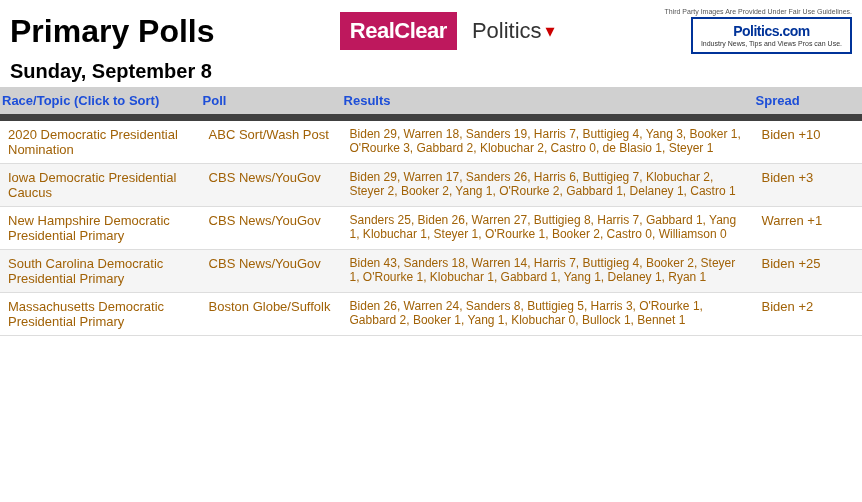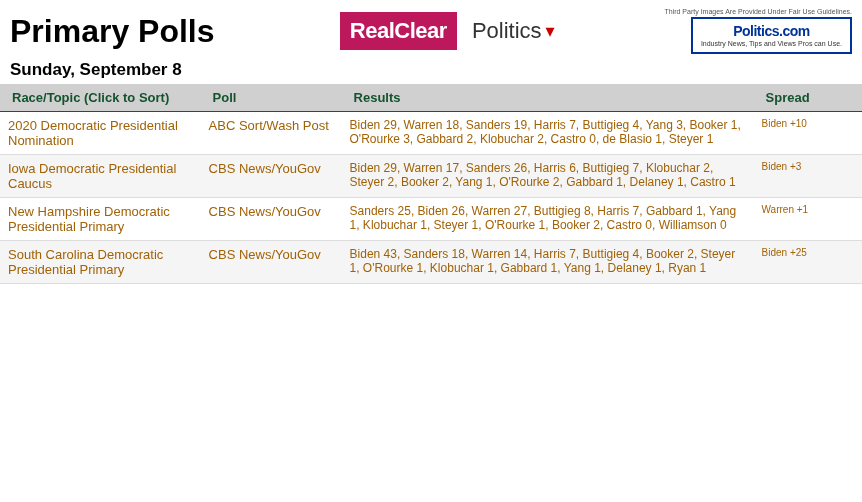--- a/index.html
+++ b/index.html
@@ -68,40 +68,40 @@
     }
     .mhpronews-tagline {
       font-size: 7px;
       color: #333;
       font-weight: normal;
     }
 
     
     .date-row {
       padding: 2px 10px 4px 10px;
-      font-size: 17px;
+      font-size: 20px;
       font-weight: bold;
       color: #000;
     }
 
     
     .polls-table {
       width: 100%;
       border-collapse: collapse;
       font-size: 13px;
     }
     .polls-table thead tr {
       background: #d0d0d0;
     }
     .polls-table thead th {
-      padding: 6px 12px;
+      padding: 6px 2px;
       text-align: left;
       font-weight: bold;
-      color: #14532d;
-      border-bottom: 1px solid #404040;
+      color: #1d4ed8;
+      border-bottom: 7px solid #404040;
       white-space: nowrap;
     }
     .polls-table tbody tr {
       border-bottom: 1px solid #ddd;
     }
     .polls-table tbody tr:nth-child(odd) {
       background: #fff;
     }
     .polls-table tbody tr:nth-child(even) {
       background: #f5f5f5;
@@ -118,21 +118,21 @@
     .poll-source {
       color: #0066cc;
       font-size: 13px;
     }
     .results-text {
       color: #cc6600;
       font-size: 12px;
     }
     .spread-text {
       color: #0066cc;
-      font-size: 10px;
+      font-size: 13px;
       white-space: nowrap;
       margin-top: 9px;
     }
     .col-race { width: 185px; }
     .col-poll { width: 130px; }
     .col-results { width: 380px; }
     .col-spread { width: 100px; }
   </style>
 </head>
 <body>
@@ -186,14 +186,20 @@
         <td class="col-poll poll-source">CBS News/YouGov</td>
         <td class="col-results results-text">Sanders 25, Biden 26, Warren 27, Buttigieg 8, Harris 7, Gabbard 1, Yang 1, Klobuchar 1, Steyer 1, O'Rourke 1, Booker 2, Castro 0, Williamson 0</td>
         <td class="col-spread spread-text">Warren +1</td>
       </tr>
       <tr>
         <td class="col-race race-topic">South Carolina Democratic Presidential Primary</td>
         <td class="col-poll poll-source">CBS News/YouGov</td>
         <td class="col-results results-text">Biden 43, Sanders 18, Warren 14, Harris 7, Buttigieg 4, Booker 2, Steyer 1, O'Rourke 1, Klobuchar 1, Gabbard 1, Yang 1, Delaney 1, Ryan 1</td>
         <td class="col-spread spread-text">Biden +25</td>
       </tr>
+      <tr>
+        <td class="col-race race-topic">Massachusetts Democratic Presidential Primary</td>
+        <td class="col-poll poll-source">Boston Globe/Suffolk</td>
+        <td class="col-results results-text">Biden 26, Warren 24, Sanders 8, Buttigieg 5, Harris 3, O'Rourke 1, Gabbard 2, Booker 1, Yang 1, Klobuchar 0, Bullock 1, Bennet 1</td>
+        <td class="col-spread spread-text">Biden +2</td>
+      </tr>
     </tbody>
 </table>
 
 </body></html>

